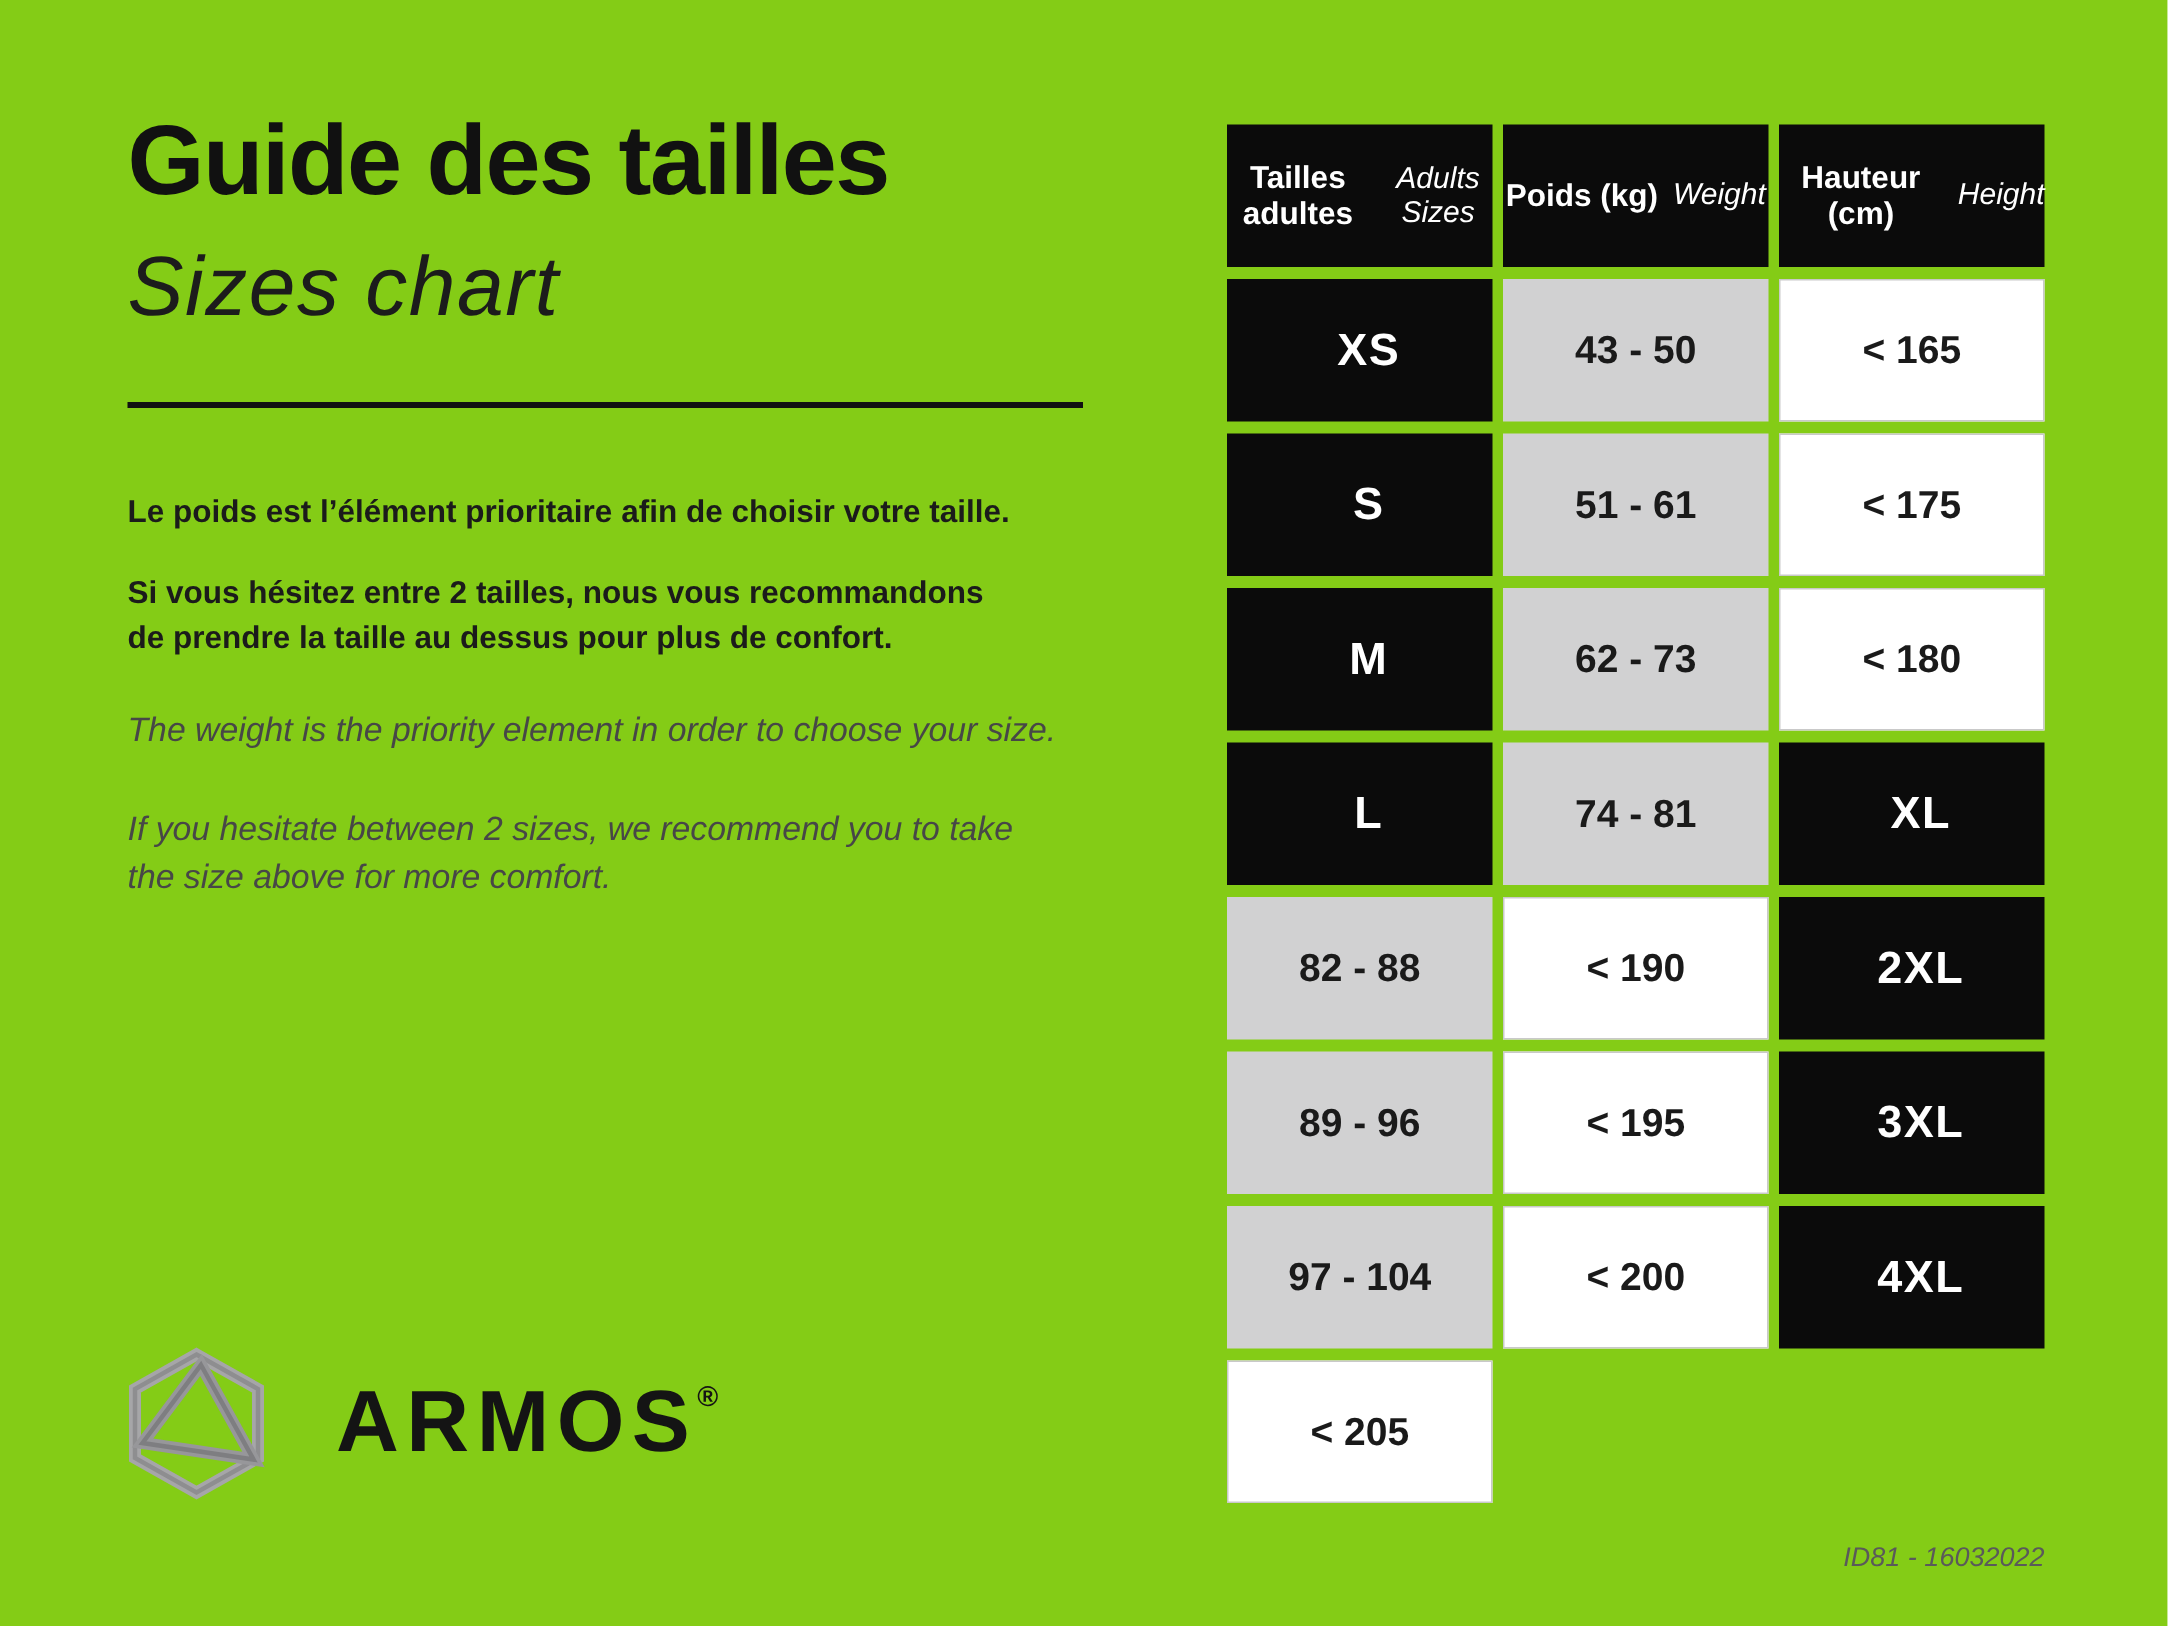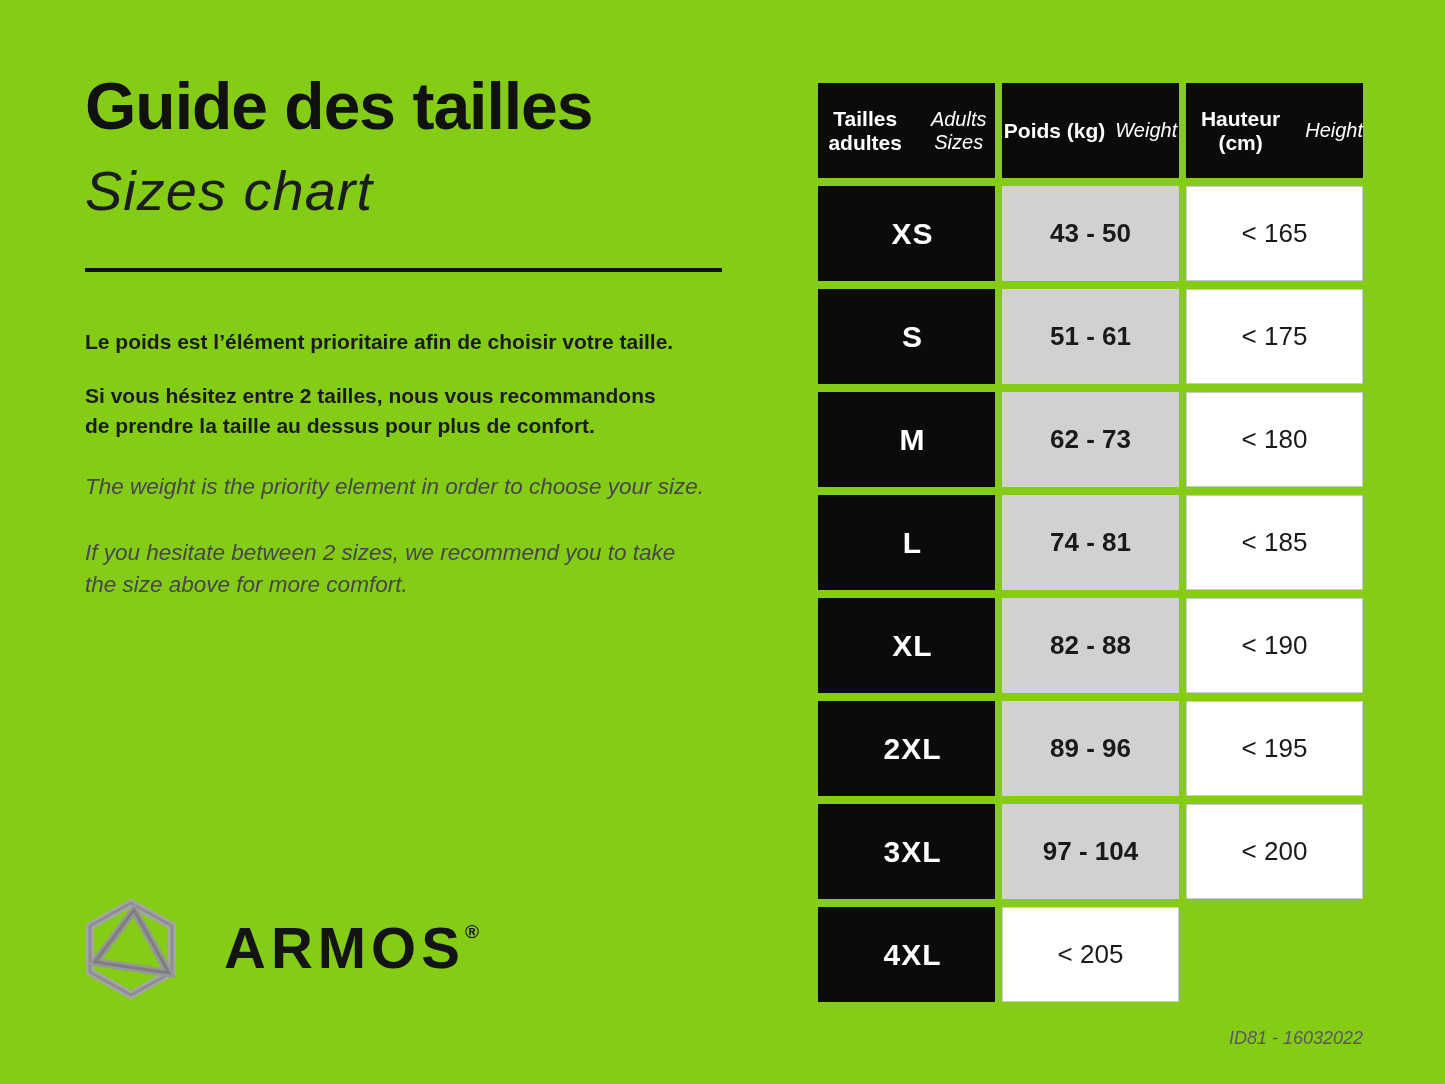--- a/index.html
+++ b/index.html
@@ -96,21 +96,21 @@
     background: #d1d1d2;
     color: #1a1a1a;
     font-size: 26px;
     font-weight: 600;
   }
   .cell.height {
     background: #ffffff;
     border: 1px solid #c9c9c9;
     color: #1a1a1a;
     font-size: 26px;
-    font-weight: 400;
+    font-weight: 700;
   }
 
   
   .brand {
     position: absolute;
     left: 78px; top: 898px;
     display: flex;
     align-items: center;
   }
   .brand-icon { width: 106px; height: 102px; }
@@ -178,21 +178,20 @@
     <div class="cell size">S</div>
     <div class="cell weight">51 - 61</div>
     <div class="cell height">&lt; 175</div>
 
     <div class="cell size">M</div>
     <div class="cell weight">62 - 73</div>
     <div class="cell height">&lt; 180</div>
 
     <div class="cell size">L</div>
     <div class="cell weight">74 - 81</div>
-    <div class="cell height">&lt; 185</div>
 
     <div class="cell size">XL</div>
     <div class="cell weight">82 - 88</div>
     <div class="cell height">&lt; 190</div>
 
     <div class="cell size">2XL</div>
     <div class="cell weight">89 - 96</div>
     <div class="cell height">&lt; 195</div>
 
     <div class="cell size">3XL</div>

